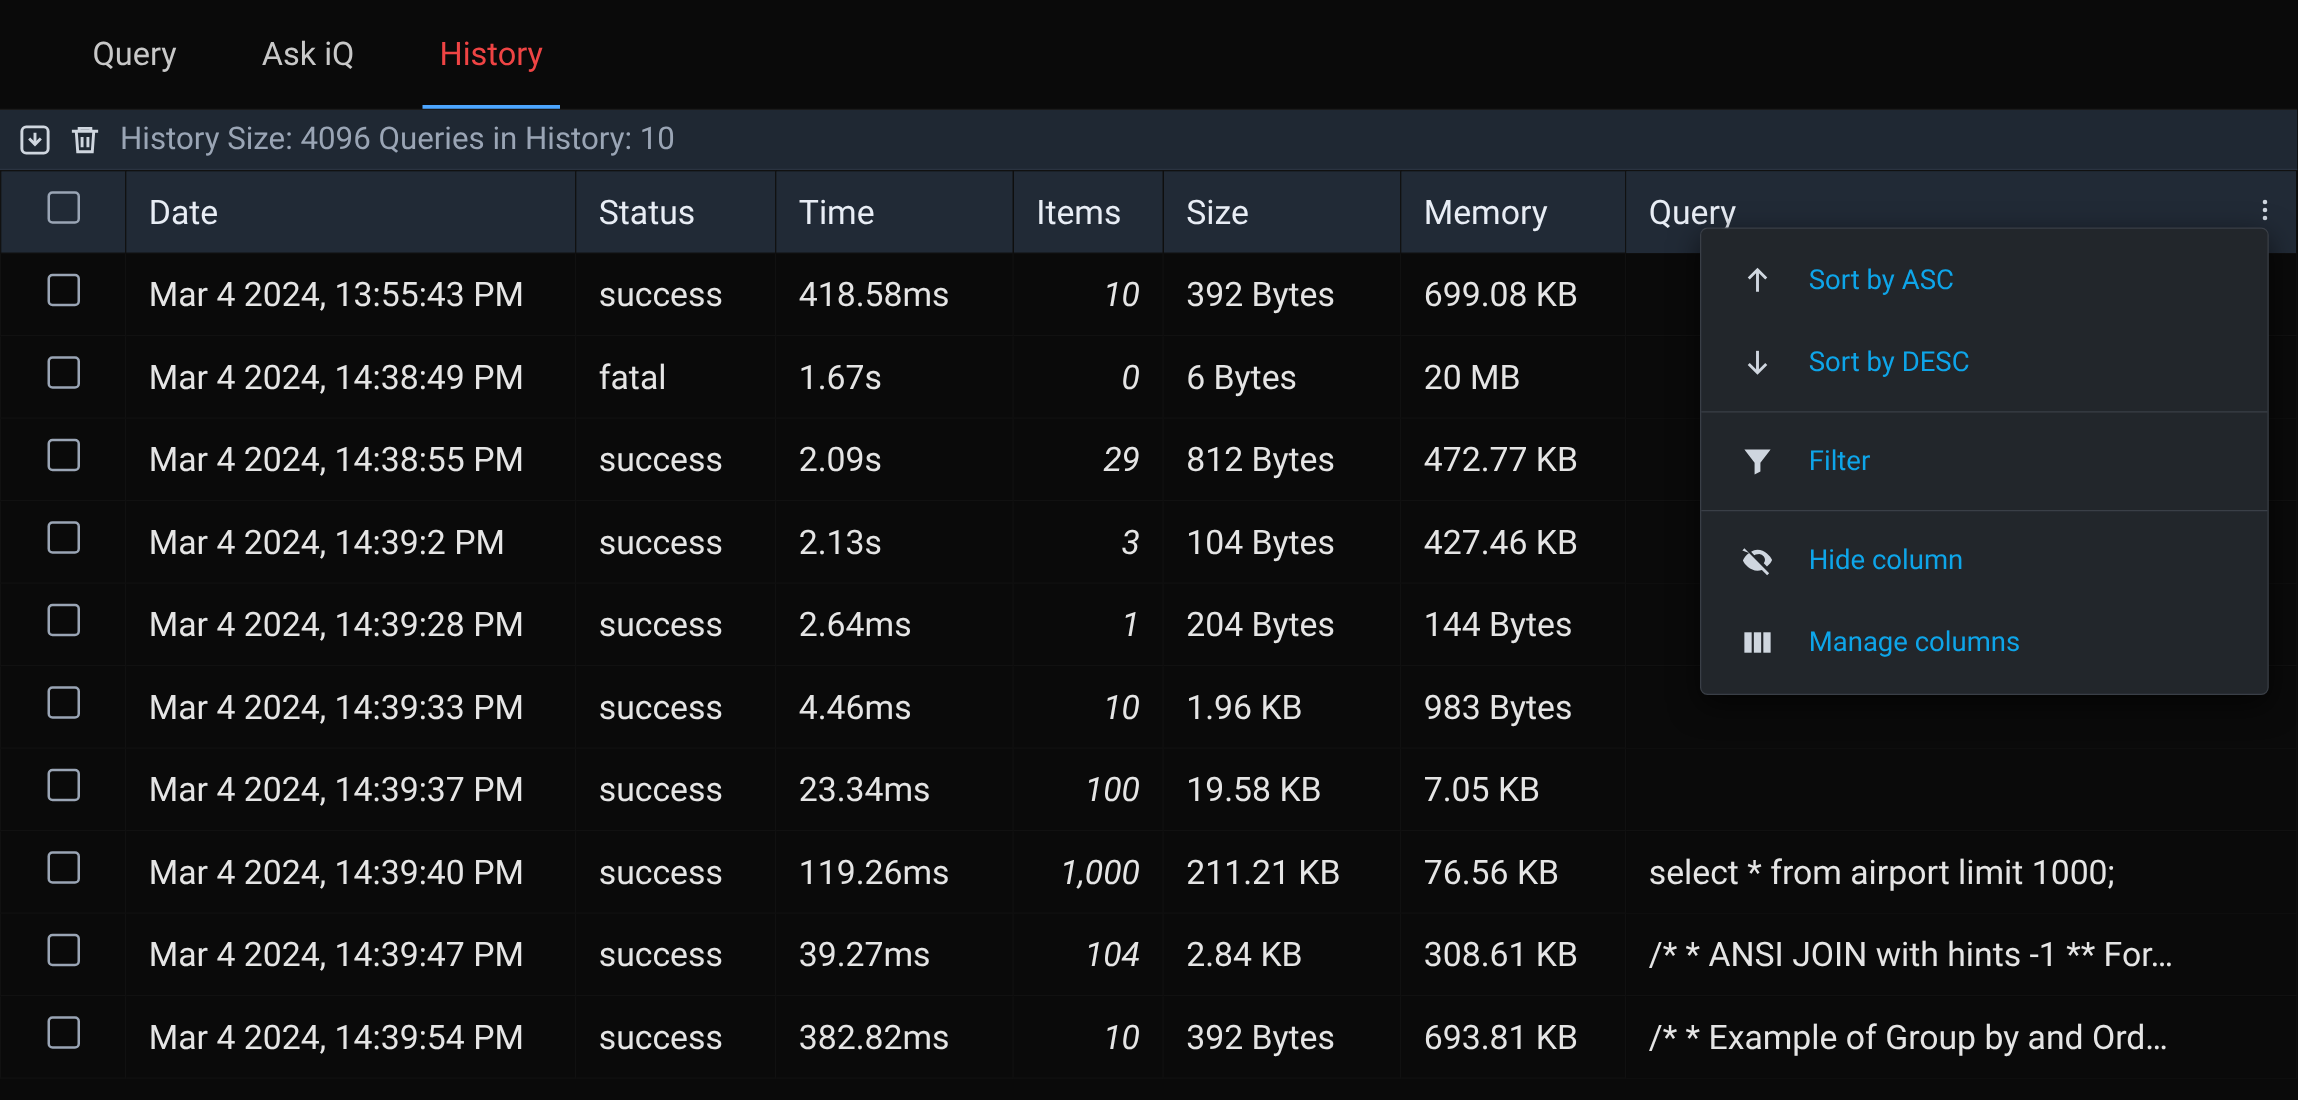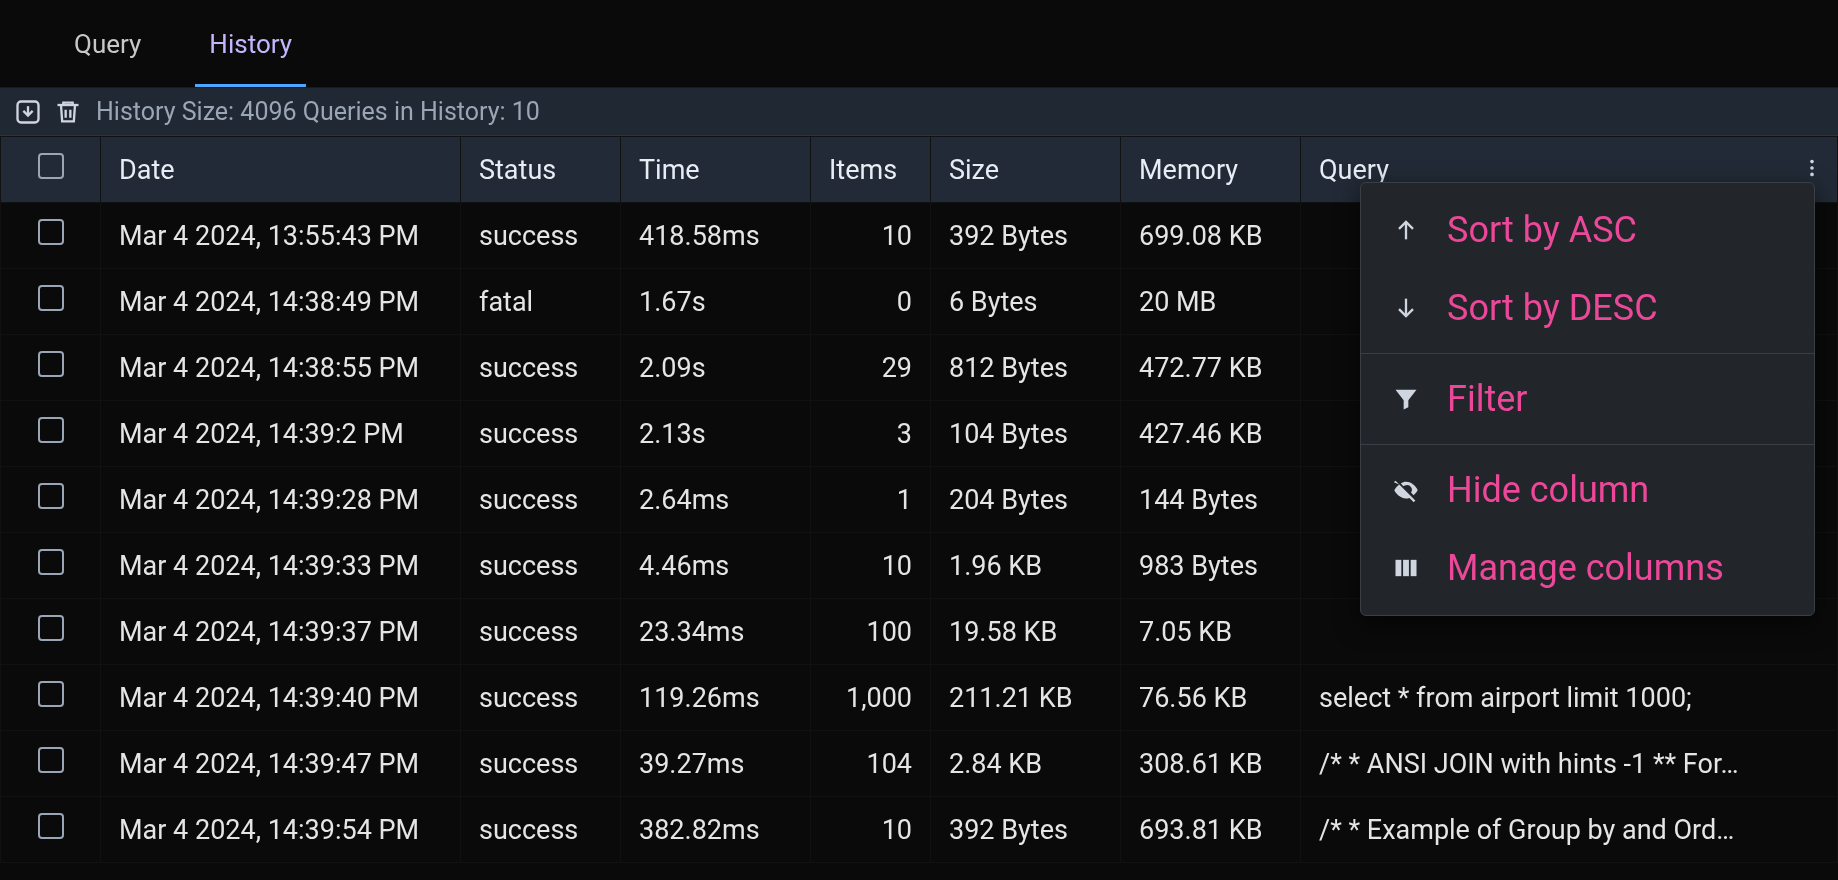--- a/index.html
+++ b/index.html
@@ -25,21 +25,21 @@
   .tab {
     padding: 0 34px;
     height: 100%;
     display: flex;
     align-items: center;
     color: #c8c8c8;
     cursor: pointer;
     position: relative;
   }
   .tab.active {
-    color: #c4b5fd;
+    color: #ef4444;
   }
   .tab.active::after {
     content: "";
     position: absolute;
     left: 20px;
     right: 20px;
     bottom: 0;
     height: 3px;
     background: #4da6ff;
   }
@@ -139,46 +139,47 @@
     border-radius: 6px;
     box-shadow: 0 8px 24px rgba(0,0,0,.6);
     z-index: 100;
     padding: 8px 0;
   }
   .ctx-item {
     display: flex;
     align-items: center;
     gap: 26px;
     padding: 18px 30px;
-    color: #ec4899;
-    font-size: 36px;
+    color: #0ea5e9;
+    font-size: 22px;
     cursor: pointer;
   }
   .ctx-sep {
     height: 1px;
     background: #3a3f47;
     margin: 6px 0;
   }
   .ctx-icon {
     width: 30px;
     height: 30px;
     display: flex;
     align-items: center;
     justify-content: center;
     color: #cfd6df;
   }
   .ctx-icon svg { width: 28px; height: 28px; }
 
-  .items-cell { text-align: right; }
+  .items-cell { text-align: right; font-style: italic; }
 </style>
 </head>
 <body>
 
 <div class="tabs">
   <div class="tab">Query</div>
+  <div class="tab">Ask iQ</div>
   <div class="tab active">History</div>
 </div>
 
 <div class="toolbar">
   <div class="icon-btn">
     <svg viewBox="0 0 24 24" fill="none" stroke="currentColor" stroke-width="2">
       <rect x="3" y="3" width="18" height="18" rx="3"></rect>
       <path d="M8 11l4 4 4-4"></path>
       <path d="M12 7v8"></path>
     </svg>

